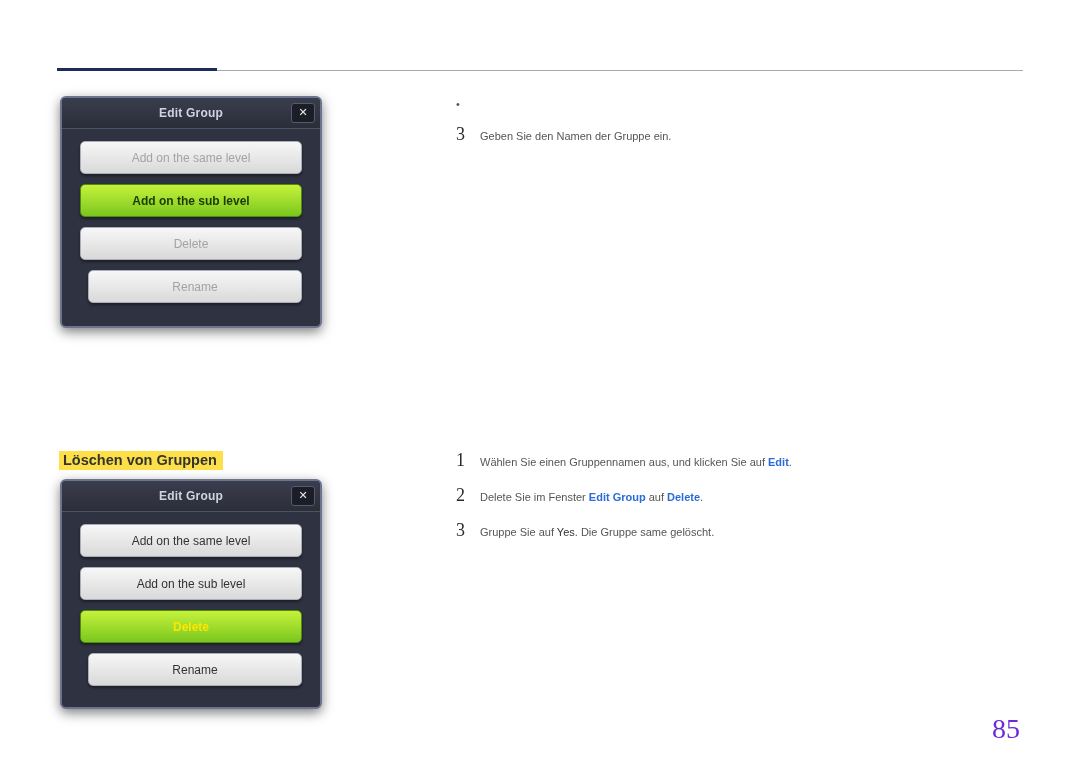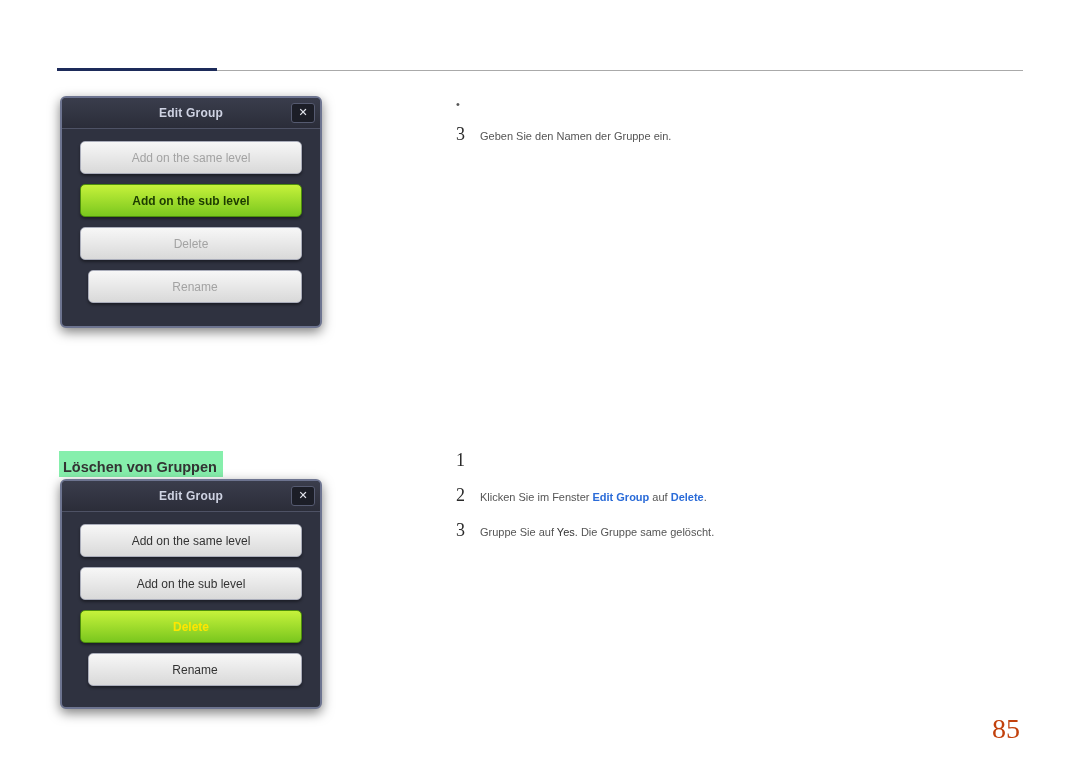--- a/index.html
+++ b/index.html
@@ -136,35 +136,35 @@
     color: #555;
     text-align: left;
     flex-shrink: 0;
   }
 
   
   .section-heading {
     position: absolute;
     left: 59px;
     top: 451px;
-    background: #86efac;
+    background: #fde047;
     color: #333;
     font-size: 14.5px;
     font-weight: 600;
-    padding: 8px 6px 2px 4px;
+    padding: 1px 6px 2px 4px;
   }
 
   
   .page-num {
     position: absolute;
     right: 60px;
     bottom: 18px;
     font-family: Georgia, "Times New Roman", serif;
     font-size: 28px;
-    color: #c2410c;
+    color: #6d28d9;
   }
 </style>
 </head>
 <body>
 
 <div class="top-rule-thick"></div>
 <div class="top-rule-thin"></div>
 
 <div class="dialog dialog1">
   <div class="dialog-titlebar">
@@ -200,25 +200,28 @@
     <div class="dialog-btn normal">Add on the same level</div>
     <div class="dialog-btn normal">Add on the sub level</div>
     <div class="dialog-btn sel yellowtext">Delete</div>
     <div class="dialog-btn normal">Rename</div>
   </div>
 </div>
 
 <div class="right-col" style="top: 450px;">
   <div class="step">
     <div class="step-num">1</div>
+    <div class="step-text">
+      <span>Wählen Sie einen Gruppennamen aus, und klicken Sie auf </span><span class="blue">Edit</span><span>.</span>
+    </div>
   </div>
   <div class="step">
     <div class="step-num">2</div>
     <div class="step-text">
-      <span>Klicken Sie im Fenster </span><span class="blue">Edit Group</span><span> auf </span><span class="blue">Delete</span><span>.</span>
+      <span>Delete Sie im Fenster </span><span class="blue">Edit Group</span><span> auf </span><span class="blue">Delete</span><span>.</span>
     </div>
   </div>
   <div class="step">
     <div class="step-num">3</div>
     <div class="step-text">
       <span>Gruppe Sie auf </span><span class="bold">Yes</span><span>. Die Gruppe same gelöscht.</span>
     </div>
   </div>
 </div>
 

